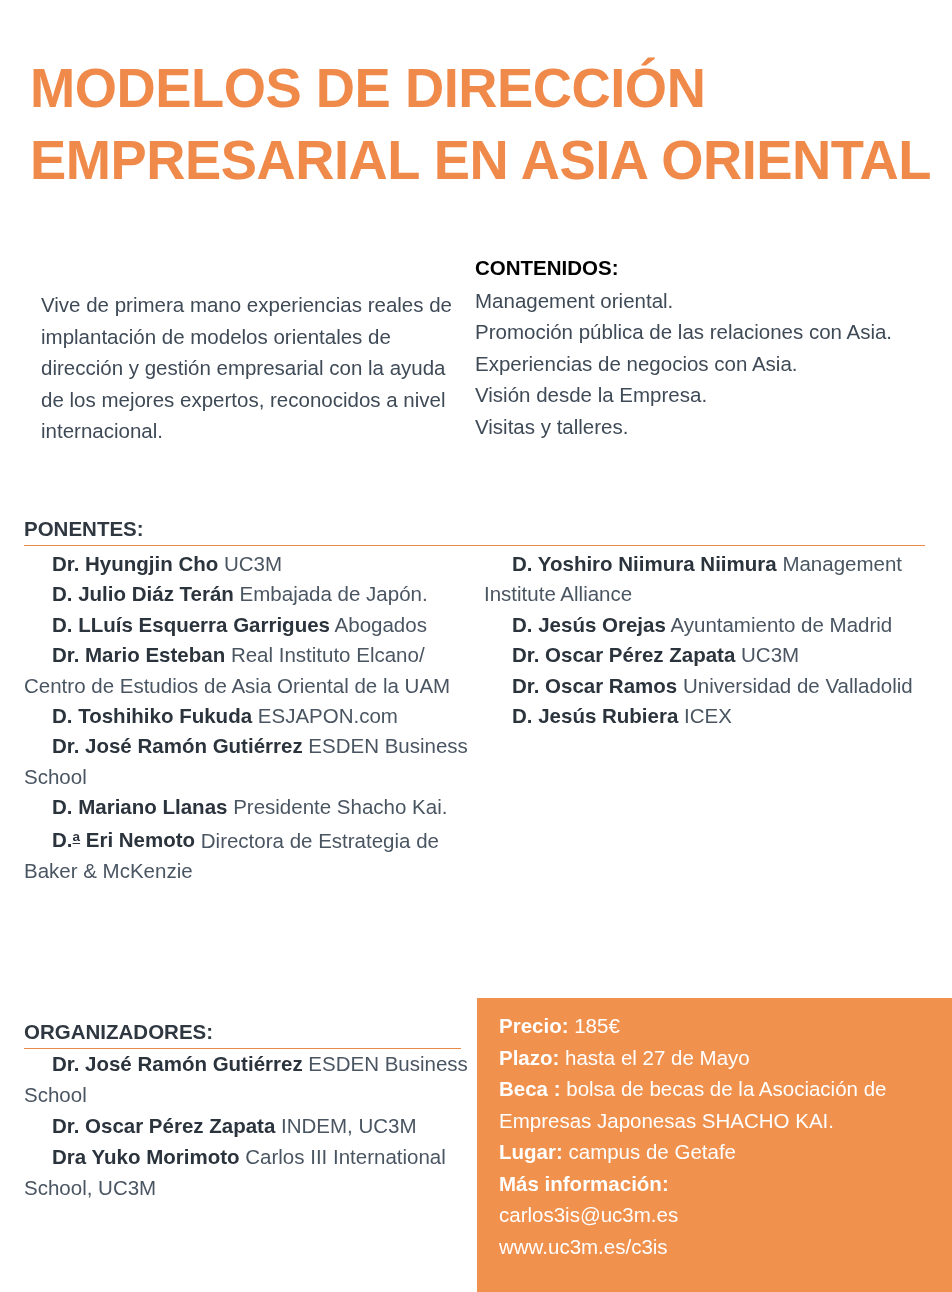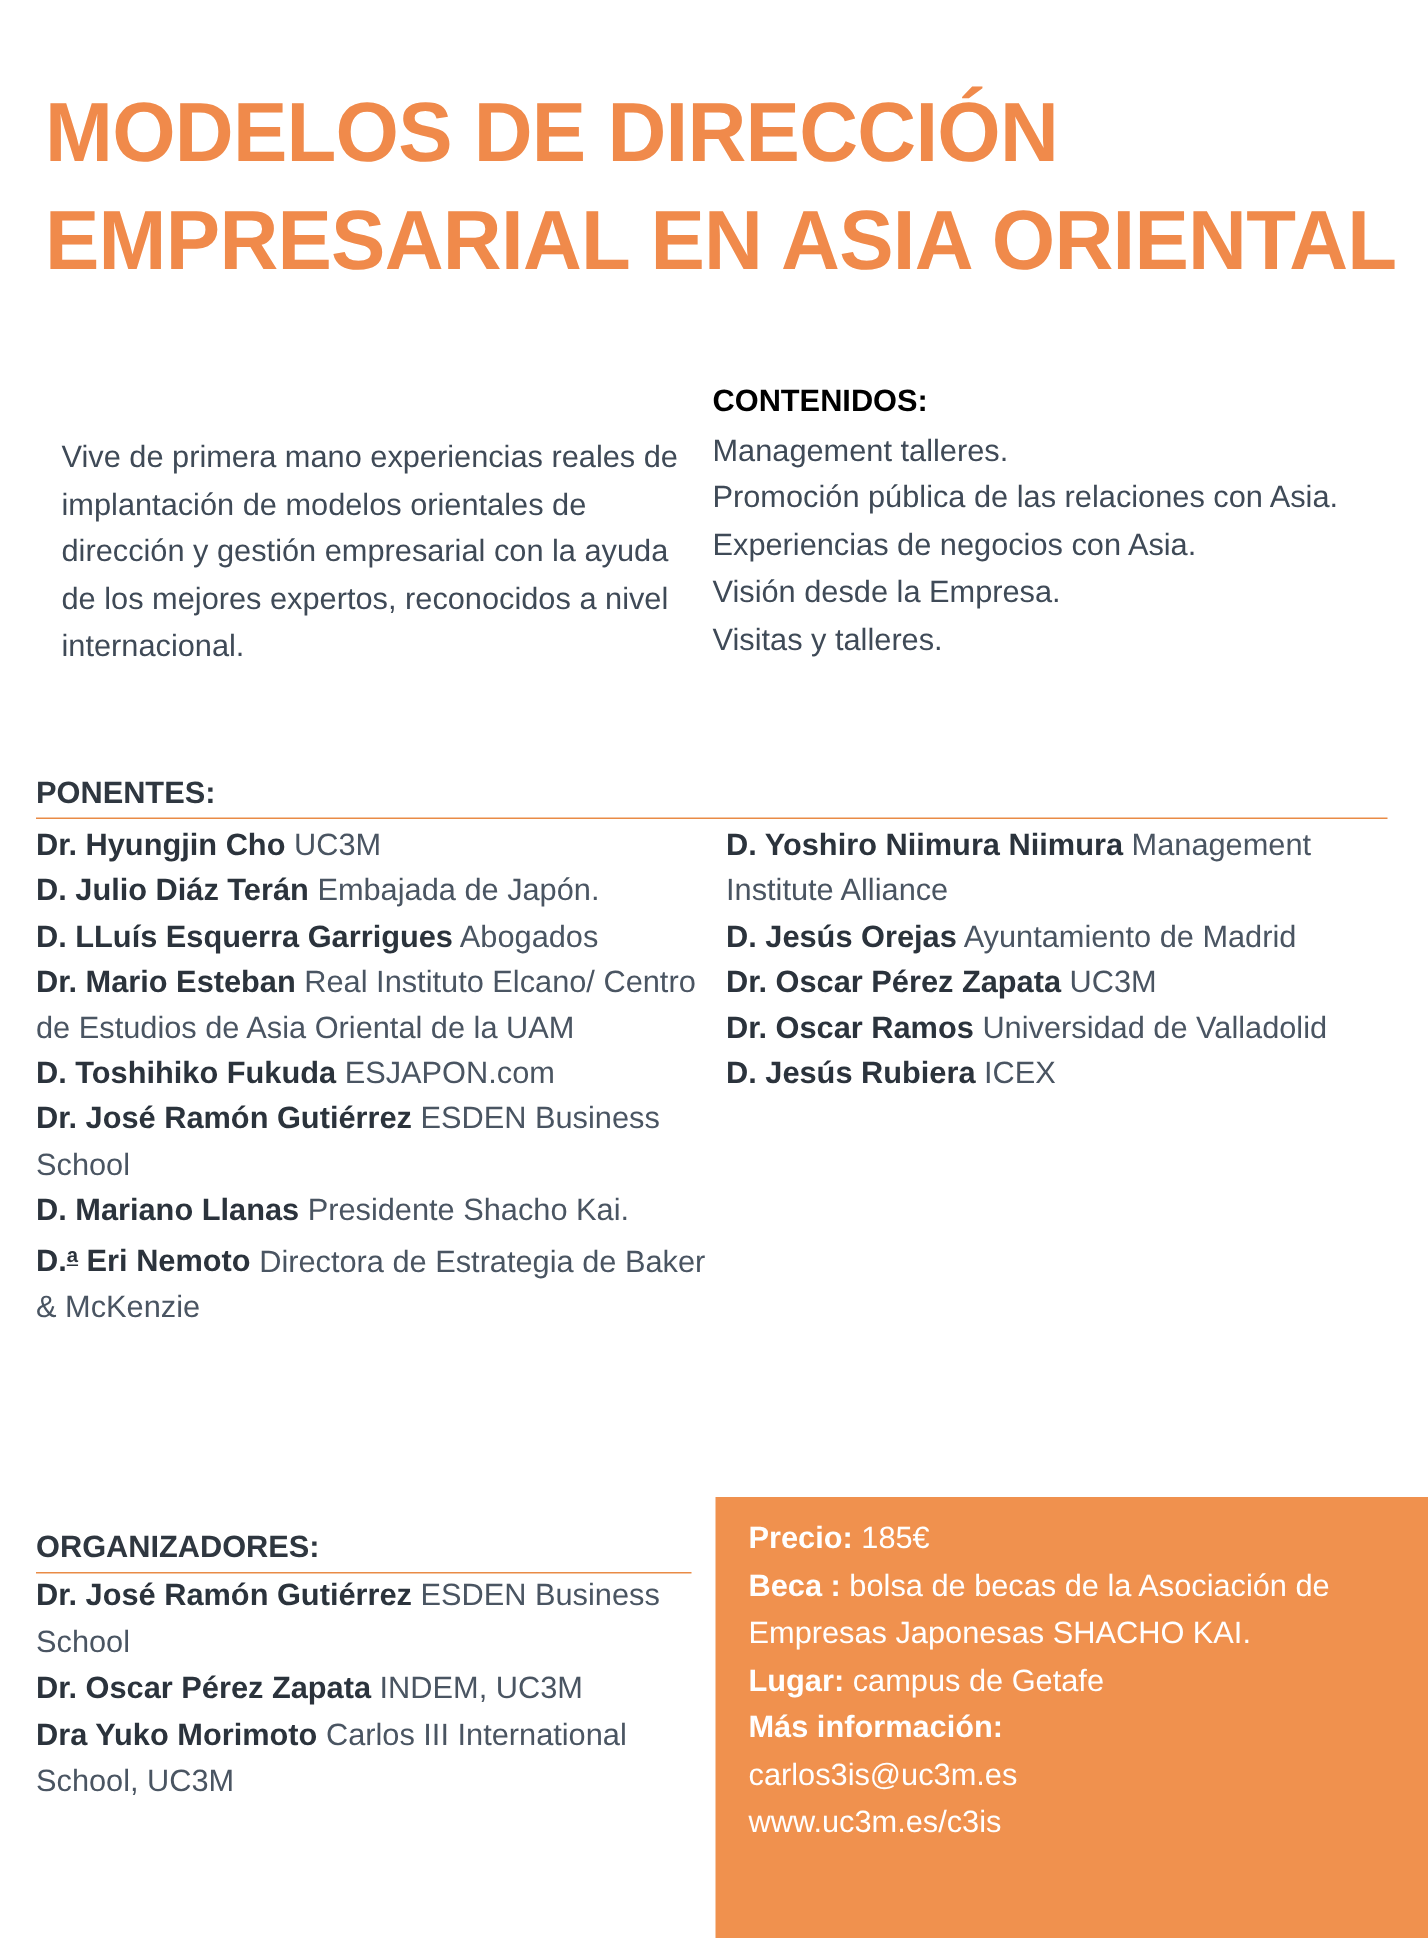--- a/index.html
+++ b/index.html
@@ -112,20 +112,21 @@
   }
   .ponentes .col.right { padding-left: 10px; }
   .entry {
     font-size: 20.5px;
     line-height: 30.4px;
     color: #4a5562;
   }
   .entry b {
     font-weight: bold;
     color: #2b333c;
+    margin-left: 28px;
   }
 
   
   .organizadores {
     position: absolute;
     left: 24px;
     top: 1048px;
     width: 448px;
   }
   .organizadores .entry {
@@ -168,21 +169,21 @@
     <div class="title-line">MODELOS DE DIRECCIÓN</div>
     <div class="title-line">EMPRESARIAL EN ASIA ORIENTAL</div>
   </div>
 
   <div class="upper">
     <div class="intro">
       <p>Vive de primera mano experiencias reales de implantación de modelos orientales de dirección y gestión empresarial con la ayuda de los mejores expertos, reconocidos a nivel internacional.</p>
     </div>
     <div class="contenidos">
       <div class="heading">CONTENIDOS:</div>
-      <div class="line">Management talleres.</div>
+      <div class="line">Management oriental.</div>
       <div class="line">Promoción pública de las relaciones con Asia.</div>
       <div class="line">Experiencias de negocios con Asia.</div>
       <div class="line">Visión desde la Empresa.</div>
       <div class="line">Visitas y talleres.</div>
     </div>
   </div>
 
   <div class="section-head" id="ponentes-head">PONENTES:</div>
 
   <div class="ponentes">
@@ -208,20 +209,21 @@
   <div class="section-head" id="organizadores-head">ORGANIZADORES:</div>
 
   <div class="organizadores">
     <div class="entry"><b>Dr. José Ramón Gutiérrez</b> <span>ESDEN Business School</span></div>
     <div class="entry"><b>Dr. Oscar Pérez Zapata</b> <span>INDEM, UC3M</span></div>
     <div class="entry"><b>Dra Yuko Morimoto</b> <span>Carlos III International School, UC3M</span></div>
   </div>
 
   <div class="infobox">
     <div class="line"><b>Precio:</b><span> 185€</span></div>
+    <div class="line"><b>Plazo:</b><span> hasta el 27 de Mayo</span></div>
     <div class="line"><b>Beca :</b><span> bolsa de becas de la Asociación de Empresas Japonesas SHACHO KAI.</span></div>
     <div class="line"><b>Lugar:</b><span> campus de Getafe</span></div>
     <div class="line"><b>Más información:</b><span></span></div>
     <div class="line"><span>carlos3is@uc3m.es</span></div>
     <div class="line"><span>www.uc3m.es/c3is</span></div>
   </div>
 
 </div>
 
 </body></html>

